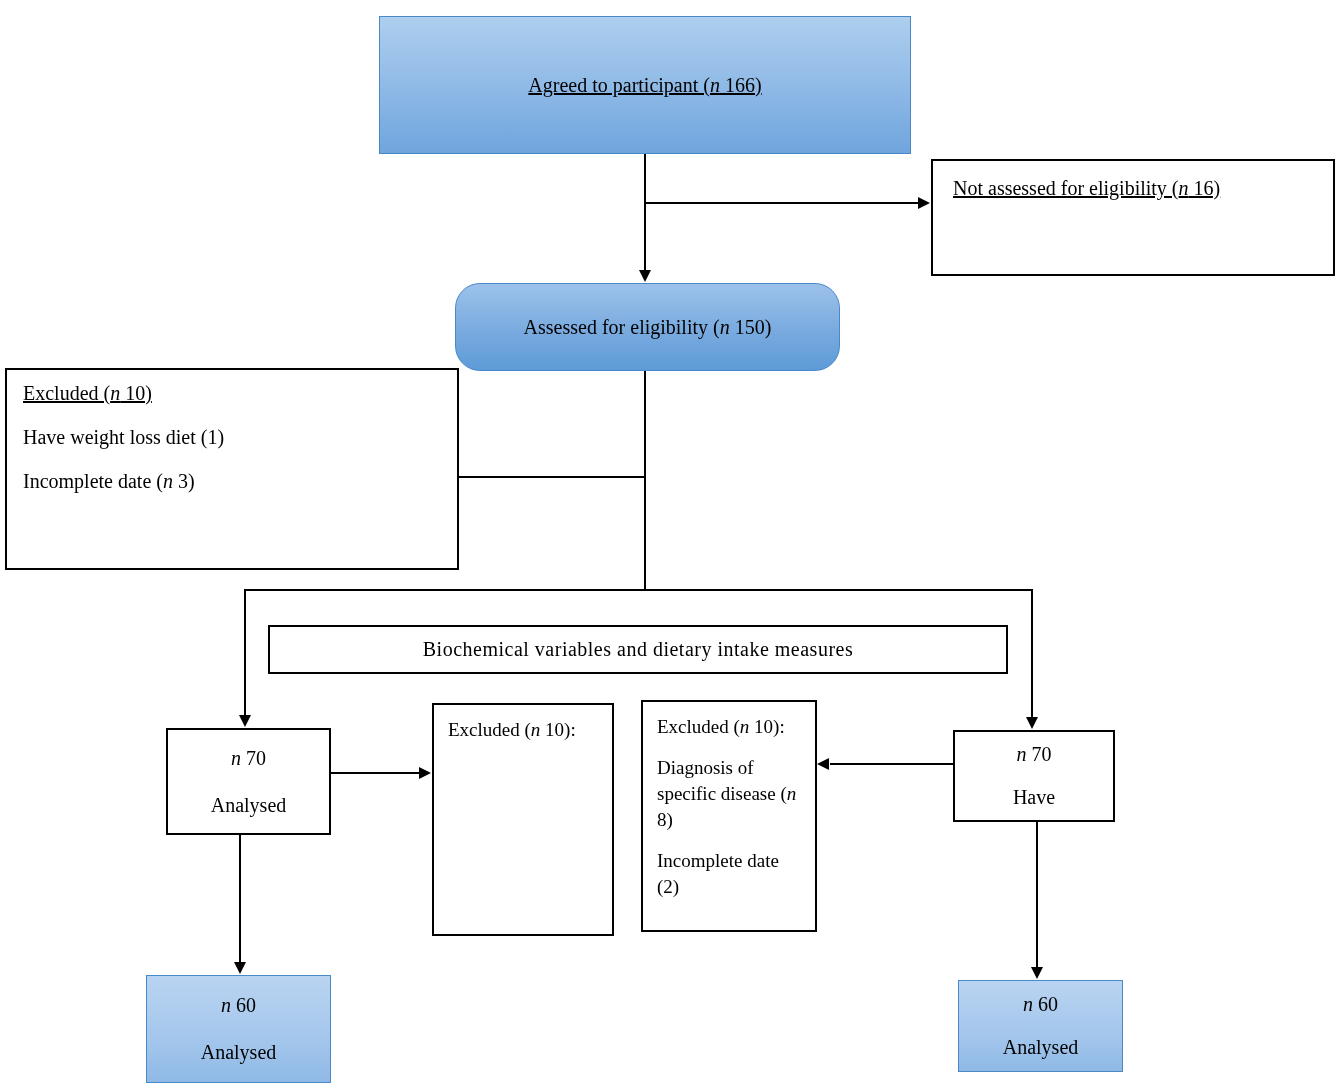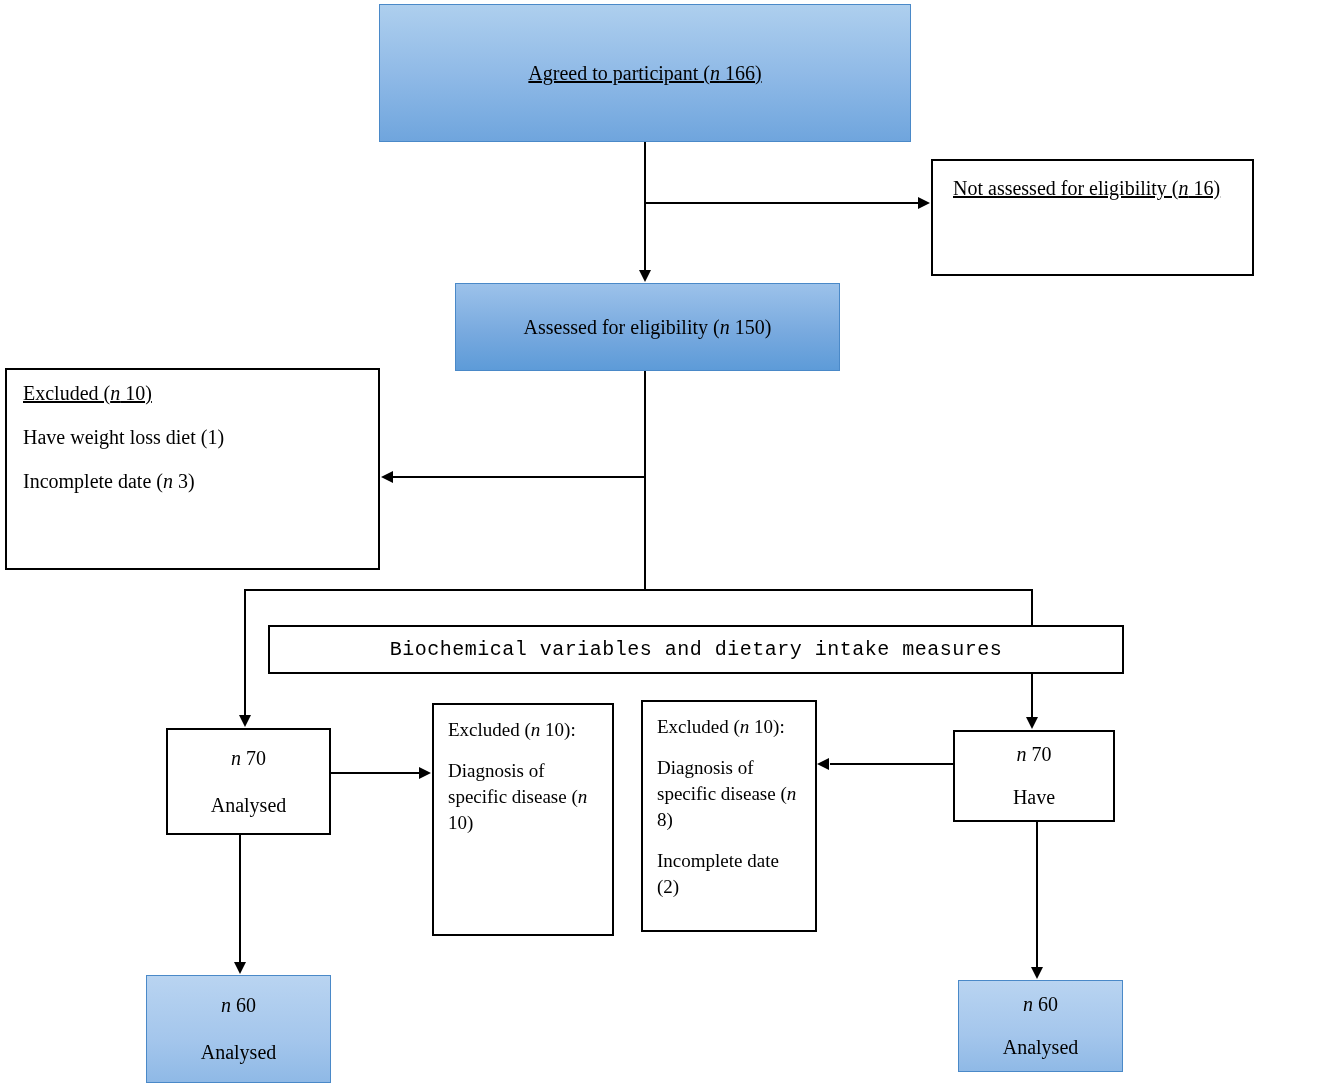--- a/index.html
+++ b/index.html
@@ -38,26 +38,26 @@
     background:linear-gradient(180deg,#9cc2ea 0%, #79aadf 55%, #5d9bd8 100%);
     border:1px solid #4a89c8;
   }
   .blue-grad-light{
     background:linear-gradient(180deg,#b9d4f1 0%, #a4c6ec 60%, #8fb9e6 100%);
     border:1px solid #4a89c8;
   }
   .underline{text-decoration:underline;}
   .it{font-style:italic;}
 
-  #box-agreed{left:379px;top:4px;width:532px;height:138px;}
-  #box-not-assessed{left:931px;top:159px;width:323px;height:117px;padding:16px 12px 0 20px;font-family:Liberation Serif, serif;}
-  #box-assessed{left:455px;top:283px;width:385px;height:88px;}
-  #box-excluded-top{left:5px;top:368px;width:375px;height:202px;padding:12px 16px;}
+  #box-agreed{left:379px;top:16px;width:532px;height:138px;}
+  #box-not-assessed{left:931px;top:159px;width:404px;height:117px;padding:16px 12px 0 20px;font-family:Liberation Serif, serif;}
+  #box-assessed{left:455px;top:283px;width:385px;height:88px;border-radius:25px;}
+  #box-excluded-top{left:5px;top:368px;width:454px;height:202px;padding:12px 16px;}
   #box-excluded-top .flow-line{margin:0 0 21px 0;}
-  #box-biochemical{left:268px;top:625px;width:856px;height:49px;border-width:2px;letter-spacing:0.5px;font-family:Liberation Mono, monospace;}
+  #box-biochemical{left:268px;top:625px;width:740px;height:49px;border-width:2px;letter-spacing:0.5px;}
   #box-control{left:166px;top:728px;width:165px;height:107px;gap:24px;}
   #box-case{left:953px;top:730px;width:162px;height:92px;gap:20px;}
   #box-excluded-control{left:432px;top:703px;width:182px;height:233px;padding:12px 14px;font-size:19px;line-height:26px;}
   #box-excluded-case{left:641px;top:700px;width:176px;height:232px;padding:12px 14px;font-size:19px;line-height:26px;}
   .para{margin:0 0 15px 0;}
   #box-analysed-left{left:146px;top:975px;width:185px;height:108px;gap:24px;}
   #box-analysed-right{left:958px;top:980px;width:165px;height:92px;gap:20px;}
 </style>
 </head>
 <body>
@@ -142,21 +142,20 @@
     <span><span>Biochemical variables and dietary intake measures</span></span>
   </div>
 
   <div id="box-control" class="box center">
     <span><span class="it">n</span><span> 70</span></span>
     <span><span>Analysed</span></span>
   </div>
 
   <div id="box-excluded-control" class="box">
     <p class="para"><span>Excluded (</span><span class="it">n</span><span> 10):</span></p>
-    <p class="para"><span>Diagnosis of specific disease (</span><span class="it">n</span><span> 10)</span></p>
   </div>
 
   <div id="box-excluded-case" class="box">
     <p class="para"><span>Excluded (</span><span class="it">n</span><span> 10):</span></p>
     <p class="para"><span>Diagnosis of specific disease (</span><span class="it">n</span><span> 8)</span></p>
     <p class="para"><span>Incomplete date (2)</span></p>
   </div>
 
   <div id="box-case" class="box center">
     <span><span class="it">n</span><span> 70</span></span>

